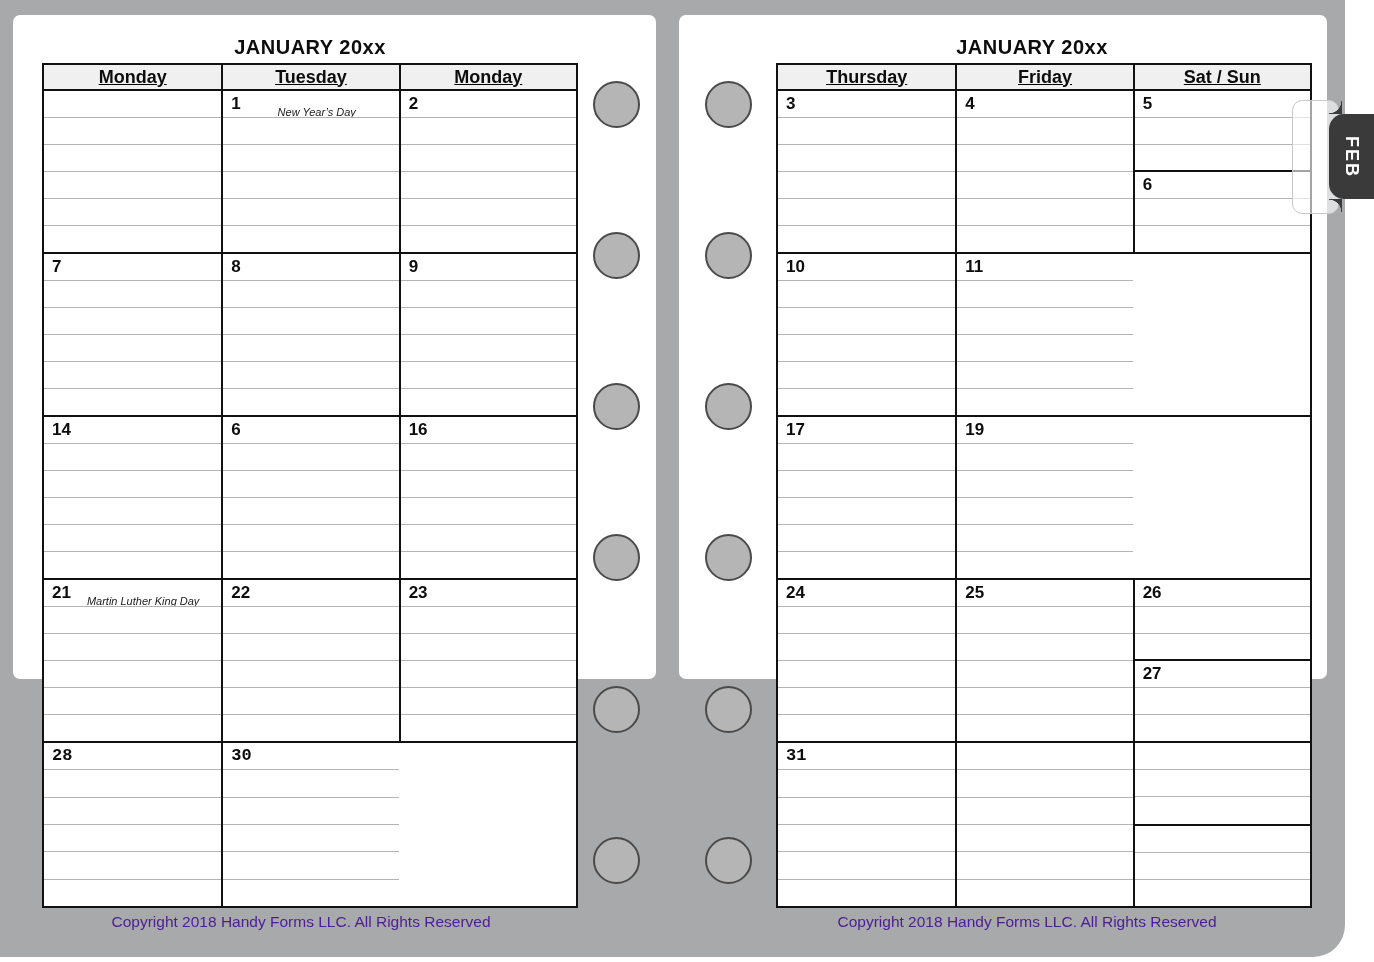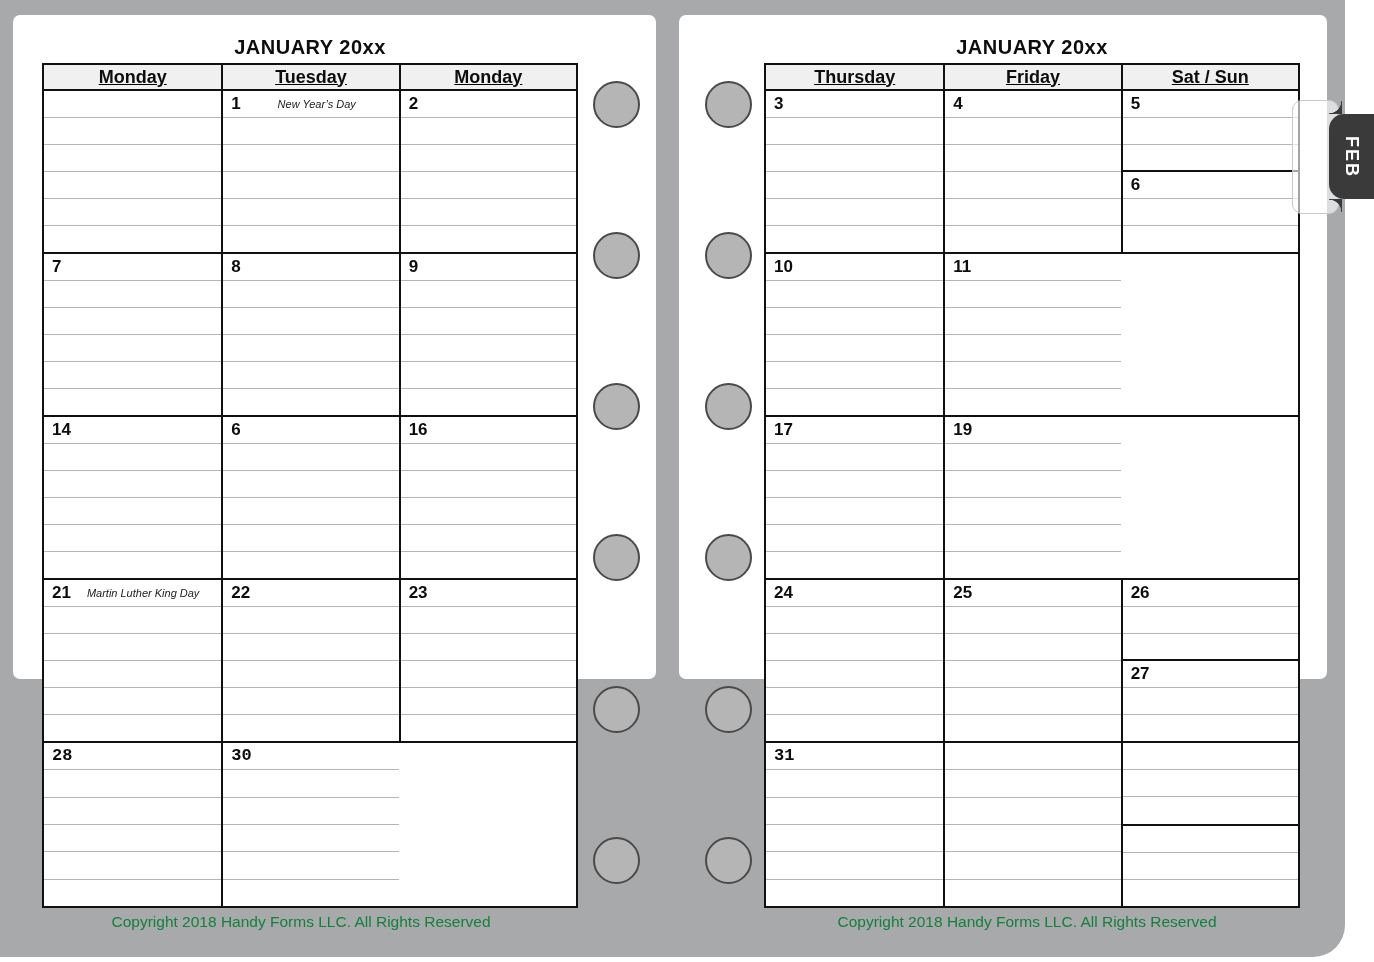--- a/index.html
+++ b/index.html
@@ -27,21 +27,21 @@
     font-size:20px;font-weight:700;color:#0d0d0d;letter-spacing:.5px;white-space:pre;
   }
   .page-left .page-title{left:29px;}
   .page-right .page-title{left:85px;}
 
   .cal-table{
     position:absolute;top:48px;width:536px;height:845px;box-sizing:border-box;
     border:2px solid var(--line-dark,#111);background:#fff;
   }
   .page-left .cal-table{left:29px;}
-  .page-right .cal-table{left:85px;}
+  .page-right .cal-table{left:97px;}
 
   .cal-head{
     display:grid;grid-template-columns:1fr 1fr 1fr;height:26px;
     background:var(--header-bg,#f0f0f0);border-bottom:2px solid var(--line-dark,#111);
     box-sizing:border-box;
     text-decoration:underline;
   }
   .cal-head-cell{
     display:flex;align-items:center;justify-content:center;
     font-size:18px;font-weight:700;color:#0d0d0d;box-sizing:border-box;
@@ -60,27 +60,27 @@
     flex:1;box-sizing:border-box;border-bottom:1px solid var(--line-light,#b4b4b4);
     display:flex;align-items:flex-start;overflow:hidden;
   }
   .cal-row:last-child{border-bottom:none;}
   .cal-row.split-line{border-bottom:2px solid var(--line-dark,#111);}
 
   .date-num{
     font-size:17px;font-weight:700;color:#0d0d0d;padding:2px 0 0 8px;line-height:21px;
   }
   .holiday-note{
-    font-size:11px;font-style:italic;color:#1a1a1a;margin:7px auto 0 auto;padding-right:6px;
+    font-size:11px;font-style:italic;color:#1a1a1a;margin:15px auto 0 auto;padding-right:6px;
     white-space:nowrap;
   }
 
   .copyright{
     position:absolute;top:898px;width:536px;text-align:center;
-    font-size:15.5px;color:#15803d;white-space:pre;
+    font-size:15.5px;color:#4c1d95;white-space:pre;
   }
   .page-left .copyright{left:20px;}
   .page-right .copyright{left:80px;}
 
   .hole{
     position:absolute;width:47px;height:47px;border-radius:50%;box-sizing:border-box;
     background:var(--hole-fill,#b5b5b5);border:2px solid var(--hole-border,#4a4a4a);
   }
 
   

